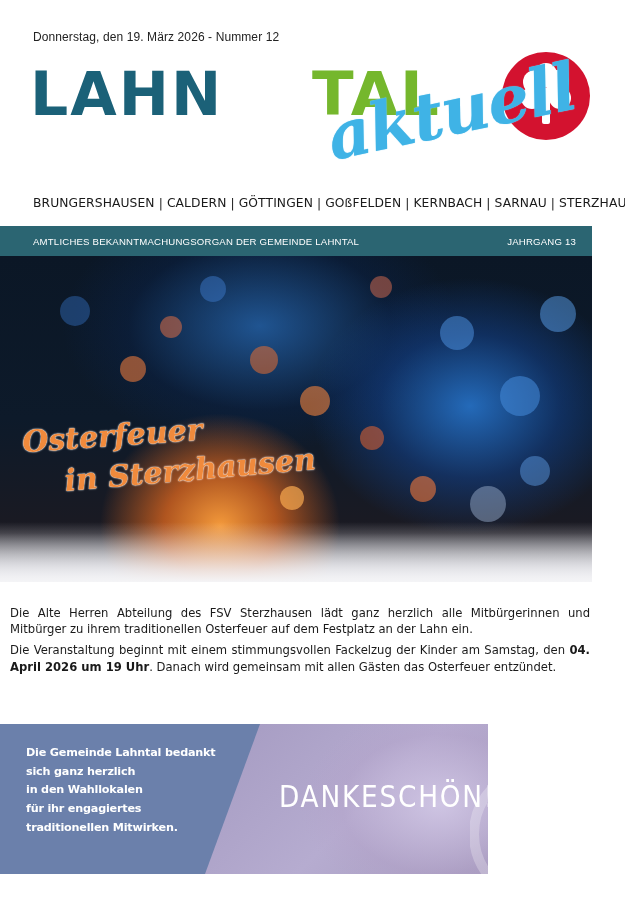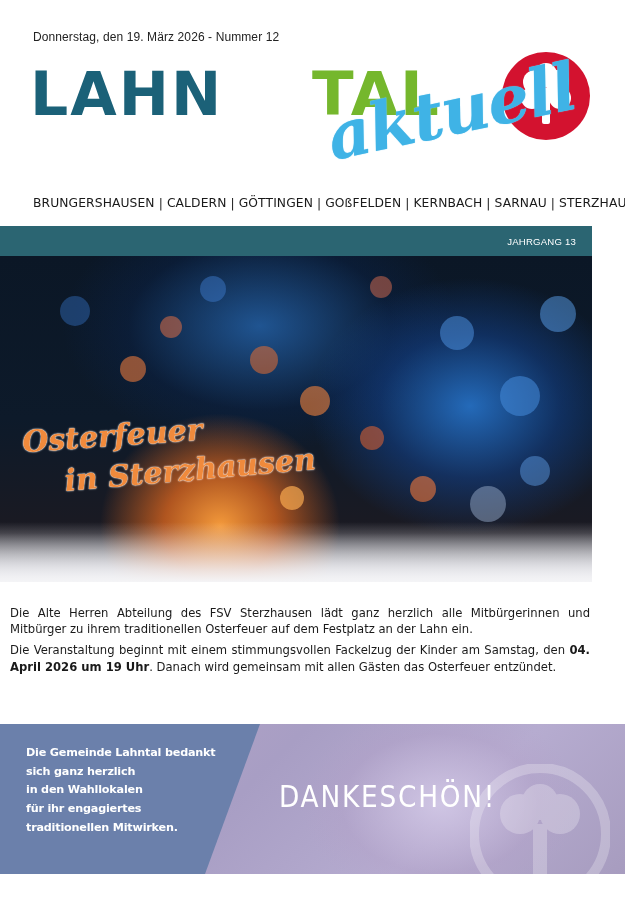--- a/index.html
+++ b/index.html
@@ -30,21 +30,21 @@
   .bokeh { position: absolute; border-radius: 50%; }
   .hero-fade { position: absolute; left: 0; bottom: 0; width: 100%; height: 60px; background: linear-gradient(180deg, rgba(255,255,255,0) 0%, rgba(240,240,244,0.85) 80%, #f4f4f6 100%); }
   .hero-title { position: absolute; font-family: "DejaVu Serif", serif; font-style: italic; font-weight: bold; color: #f08a3c; text-shadow: 0 0 2px #fff, 0 0 1px #fff; letter-spacing: 0px; }
   .hero-title.l1 { left: 22px; top: 162px; font-size: 30px; transform: rotate(-4deg); }
   .hero-title.l2 { left: 64px; top: 196px; font-size: 30px; transform: rotate(-5deg); }
 
   .article { position: absolute; left: 10px; top: 597px; width: 580px; font-family: "DejaVu Sans", sans-serif; font-size: 11.6px; line-height: 16.2px; color: #1a1a1a; margin-top: 8px; }
   .article p { margin: 0 0 5px 0; text-align: justify; }
   .article b { font-weight: bold; }
 
-  .thanks { position: absolute; left: 0; top: 724px; width: 625px; height: 150px; overflow: hidden;
+  .thanks { position: absolute; left: 0; top: 724px; width: 488px; height: 150px; overflow: hidden;
     background: radial-gradient(ellipse 140px 100px at 440px 80px, rgba(210,200,230,0.9) 0%, rgba(180,160,200,0.3) 70%, rgba(0,0,0,0) 100%),
                 linear-gradient(135deg, #b7a6c6 0%, #a89ec4 40%, #b6acd0 70%, #a79cbf 100%); }
   .thanks-left { position: absolute; left: 0; top: 0; width: 260px; height: 150px; background: #6b80ab; clip-path: polygon(0 0, 260px 0, 205px 150px, 0 150px); }
   .thanks-text { position: absolute; left: 26px; top: 20px; width: 200px; color: #ffffff; font-family: "DejaVu Sans", sans-serif; font-size: 11.2px; line-height: 18.7px; font-weight: bold; letter-spacing: -0.2px; }
   .thanks-text div { white-space: nowrap; }
   .thanks-big { position: absolute; left: 279px; top: 55px; color: #ffffff; font-family: "DejaVu Sans", sans-serif; font-size: 30px; letter-spacing: 2px; transform: scaleX(0.88); transform-origin: left center; }
   .thanks-clover { position: absolute; left: 470px; top: 40px; opacity: 0.25; }
 </style>
 </head>
 <body>
@@ -66,20 +66,21 @@
         <rect x="40" y="46" width="8" height="26" rx="2"></rect>
       </g>
     </svg>
   </div>
   <div class="logo-aktuell">aktuell</div>
 </div>
 
 <div class="villages">BRUNGERSHAUSEN | CALDERN | GÖTTINGEN | GOßFELDEN | KERNBACH | SARNAU | STERZHAUSEN</div>
 
 <div class="banner">
+  <span class="left">AMTLICHES BEKANNTMACHUNGSORGAN DER GEMEINDE LAHNTAL</span>
   <span class="right">JAHRGANG 13</span>
 </div>
 
 <div class="hero">
   <div class="bokeh" style="left:120px;top:100px;width:26px;height:26px;background:rgba(230,120,60,0.6);"></div>
   <div class="bokeh" style="left:160px;top:60px;width:22px;height:22px;background:rgba(220,110,70,0.55);"></div>
   <div class="bokeh" style="left:250px;top:90px;width:28px;height:28px;background:rgba(230,110,50,0.55);"></div>
   <div class="bokeh" style="left:300px;top:130px;width:30px;height:30px;background:rgba(240,130,60,0.6);"></div>
   <div class="bokeh" style="left:360px;top:170px;width:24px;height:24px;background:rgba(230,100,50,0.55);"></div>
   <div class="bokeh" style="left:410px;top:220px;width:26px;height:26px;background:rgba(240,120,60,0.6);"></div>

